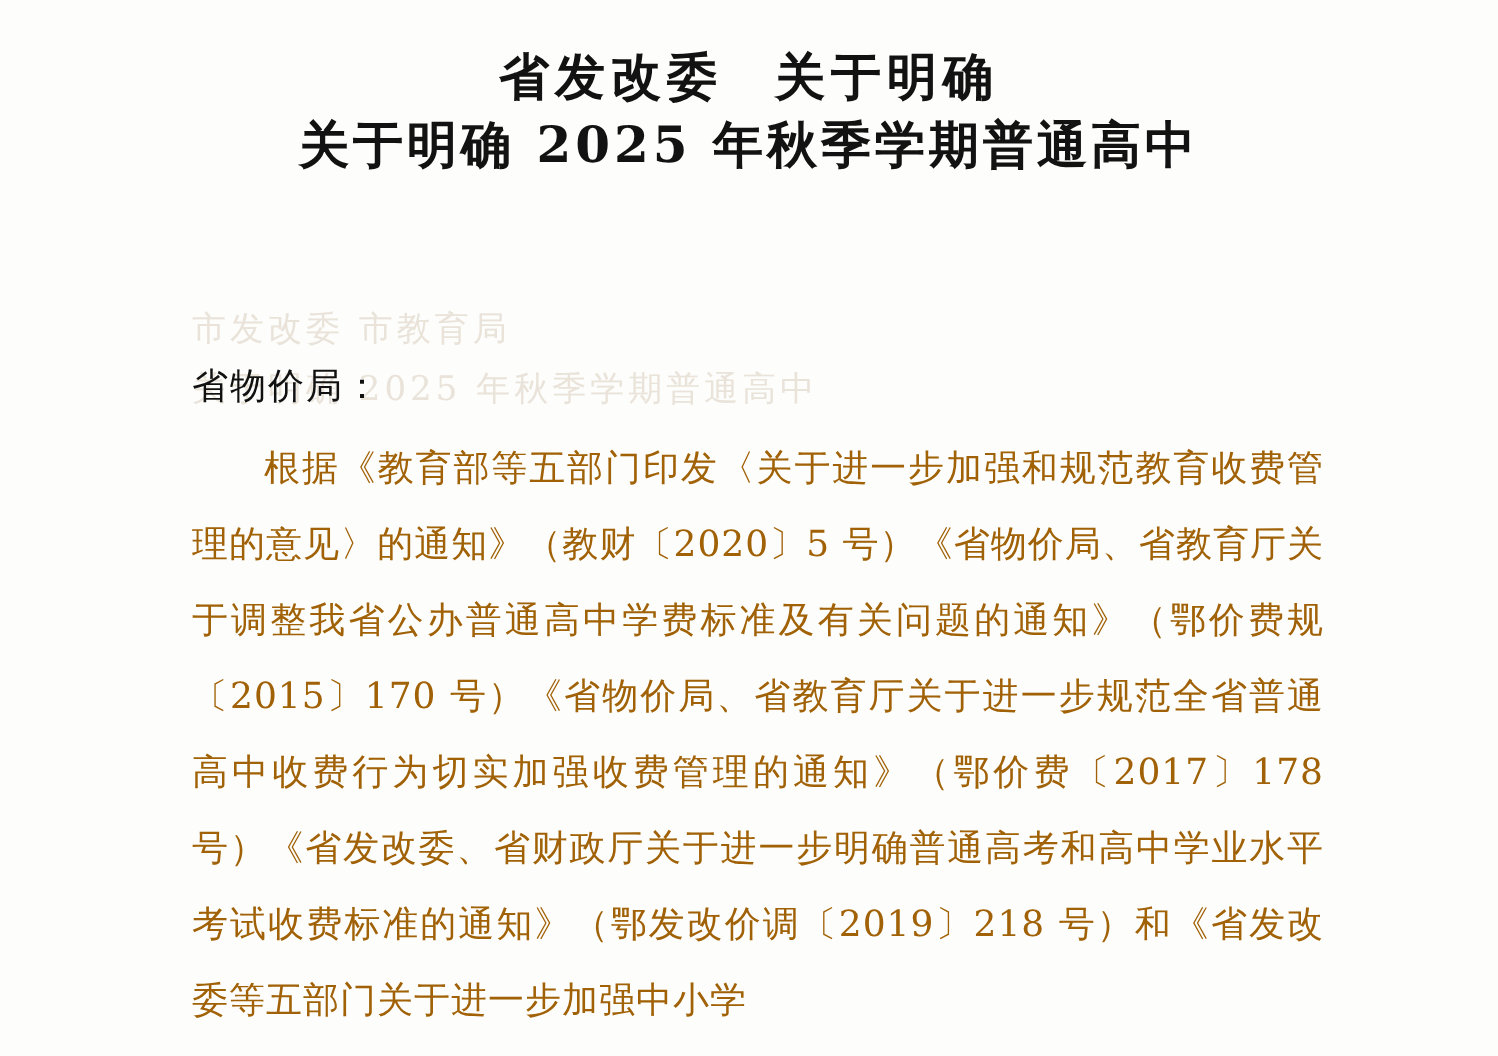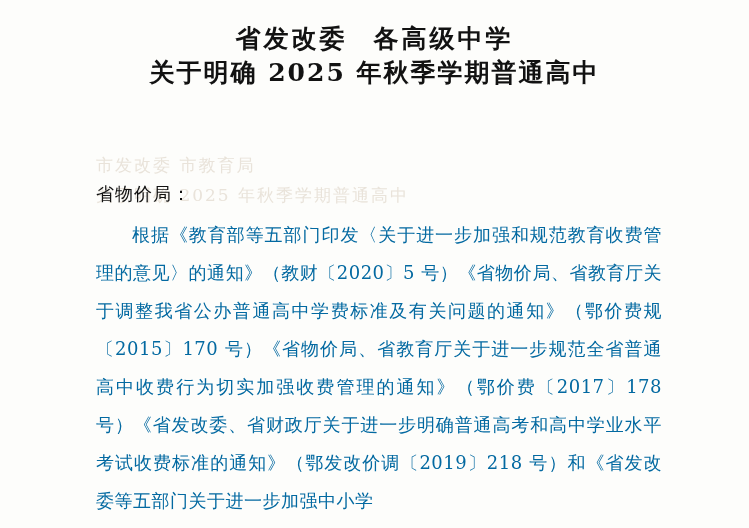--- a/index.html
+++ b/index.html
@@ -61,42 +61,42 @@
   }
   .salutation {
     font-size: 18px;
     color: #111111;
     letter-spacing: 1px;
     line-height: 32px;
     margin-bottom: 6px;
   }
   .para {
     font-size: 18px;
-    color: #0369a1;
+    color: #a16207;
     line-height: 38px;
     text-align: justify;
     text-justify: inter-ideograph;
     text-indent: 36px;
     letter-spacing: 0.5px;
     word-break: break-all;
   }
 </style>
 </head>
 <body>
 
 <div class="page">
 
   <div class="ghost">
     <div>市发改委    市教育局</div>
     <div>关于明确 2025 年秋季学期普通高中</div>
   </div>
 
   <div class="title-block">
     <div class="title-line l1">
-      <span>省发改委</span><span class="title-gap"></span><span>各高级中学</span>
+      <span>省发改委</span><span class="title-gap"></span><span>关于明确</span>
     </div>
     <div class="title-line">关于明确 2025 年秋季学期普通高中</div>
   </div>
 
   <div class="body-block">
     <div class="salutation">省物价局：</div>
     <div class="para">根据《教育部等五部门印发〈关于进一步加强和规范教育收费管理的意见〉的通知》（教财〔2020〕5 号）《省物价局、省教育厅关于调整我省公办普通高中学费标准及有关问题的通知》（鄂价费规〔2015〕170 号）《省物价局、省教育厅关于进一步规范全省普通高中收费行为切实加强收费管理的通知》（鄂价费〔2017〕178 号）《省发改委、省财政厅关于进一步明确普通高考和高中学业水平考试收费标准的通知》（鄂发改价调〔2019〕218 号）和《省发改委等五部门关于进一步加强中小学</div>
   </div>
 
 </div>

